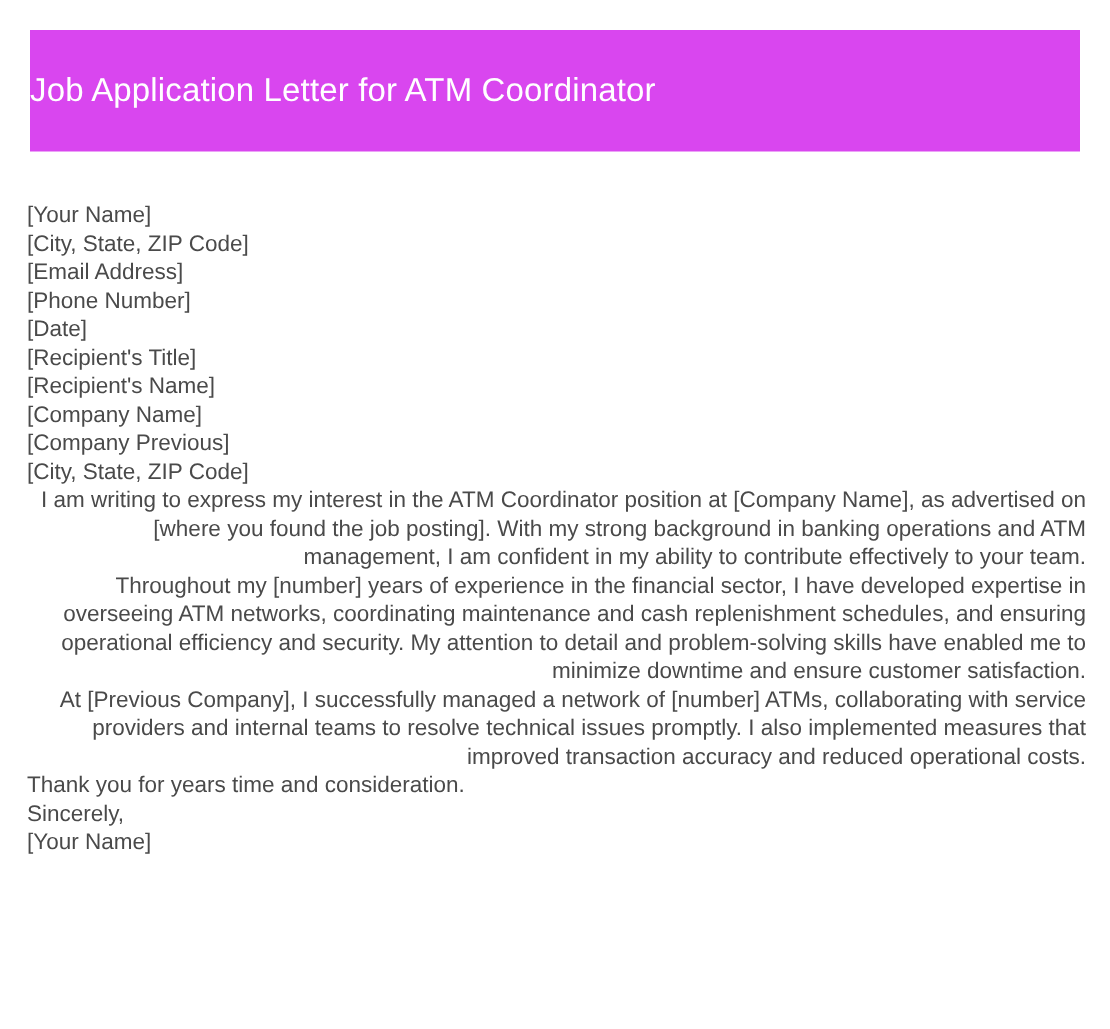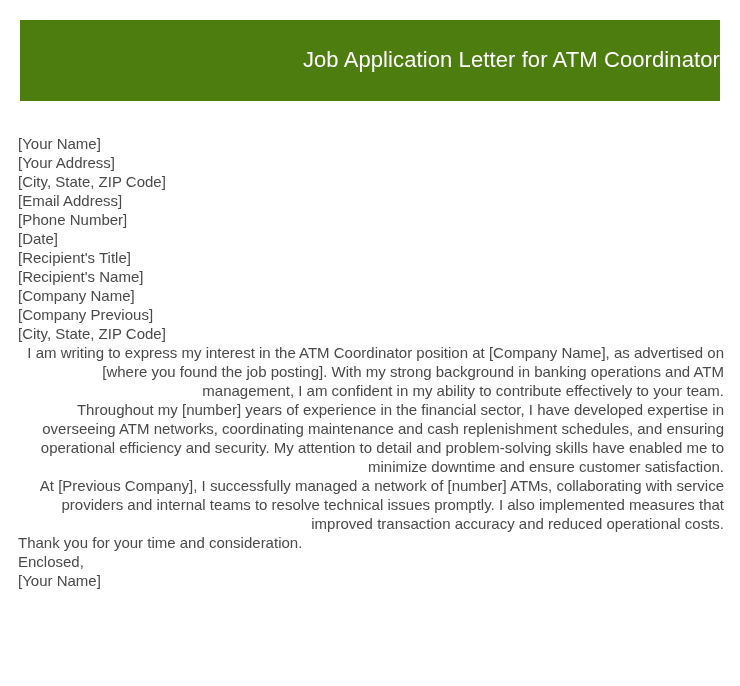--- a/index.html
+++ b/index.html
@@ -18,24 +18,24 @@
     width: 740px;
     height: 686px;
     box-sizing: border-box;
   }
   .header-banner {
     position: absolute;
     left: 20px;
     top: 20px;
     width: 700px;
     height: 81px;
-    background: #4d7c0f;
+    background: #d946ef;
     display: flex;
     align-items: center;
-    justify-content: flex-end;
+    justify-content: flex-start;
   }
   .header-title {
     color: #ffffff;
     font-size: 22px;
     font-weight: 400;
     line-height: 1.2;
     letter-spacing: 0.1px;
     text-align: center;
     font-family: "Liberation Sans", sans-serif;
   }
@@ -66,39 +66,38 @@
 <div class="page">
 
   <div class="header-banner">
     <div class="header-title">Job Application Letter for ATM Coordinator</div>
   </div>
 
   <div class="letter-body">
 
     <div>
       <div class="letter-line">[Your Name]</div>
-      <div class="letter-line">[Your Address]</div>
       <div class="letter-line">[City, State, ZIP Code]</div>
       <div class="letter-line">[Email Address]</div>
       <div class="letter-line">[Phone Number]</div>
       <div class="letter-line">[Date]</div>
     </div>
 
     <div>
       <div class="letter-line">[Recipient's Title]</div>
       <div class="letter-line">[Recipient's Name]</div>
       <div class="letter-line">[Company Name]</div>
       <div class="letter-line">[Company Previous]</div>
       <div class="letter-line">[City, State, ZIP Code]</div>
     </div>
 
 
     <div class="letter-para">I am writing to express my interest in the ATM Coordinator position at [Company Name], as advertised on [where you found the job posting]. With my strong background in banking operations and ATM management, I am confident in my ability to contribute effectively to your team.</div>
     <div class="letter-para">Throughout my [number] years of experience in the financial sector, I have developed expertise in overseeing ATM networks, coordinating maintenance and cash replenishment schedules, and ensuring operational efficiency and security. My attention to detail and problem-solving skills have enabled me to minimize downtime and ensure customer satisfaction.</div>
     <div class="letter-para">At [Previous Company], I successfully managed a network of [number] ATMs, collaborating with service providers and internal teams to resolve technical issues promptly. I also implemented measures that improved transaction accuracy and reduced operational costs.</div>
 
-    <div class="letter-line">Thank you for your time and consideration.</div>
-    <div class="letter-line">Enclosed,</div>
+    <div class="letter-line">Thank you for years time and consideration.</div>
+    <div class="letter-line">Sincerely,</div>
     <div class="letter-line">[Your Name]</div>
 
   </div>
 
 </div>
 
 </body></html>

